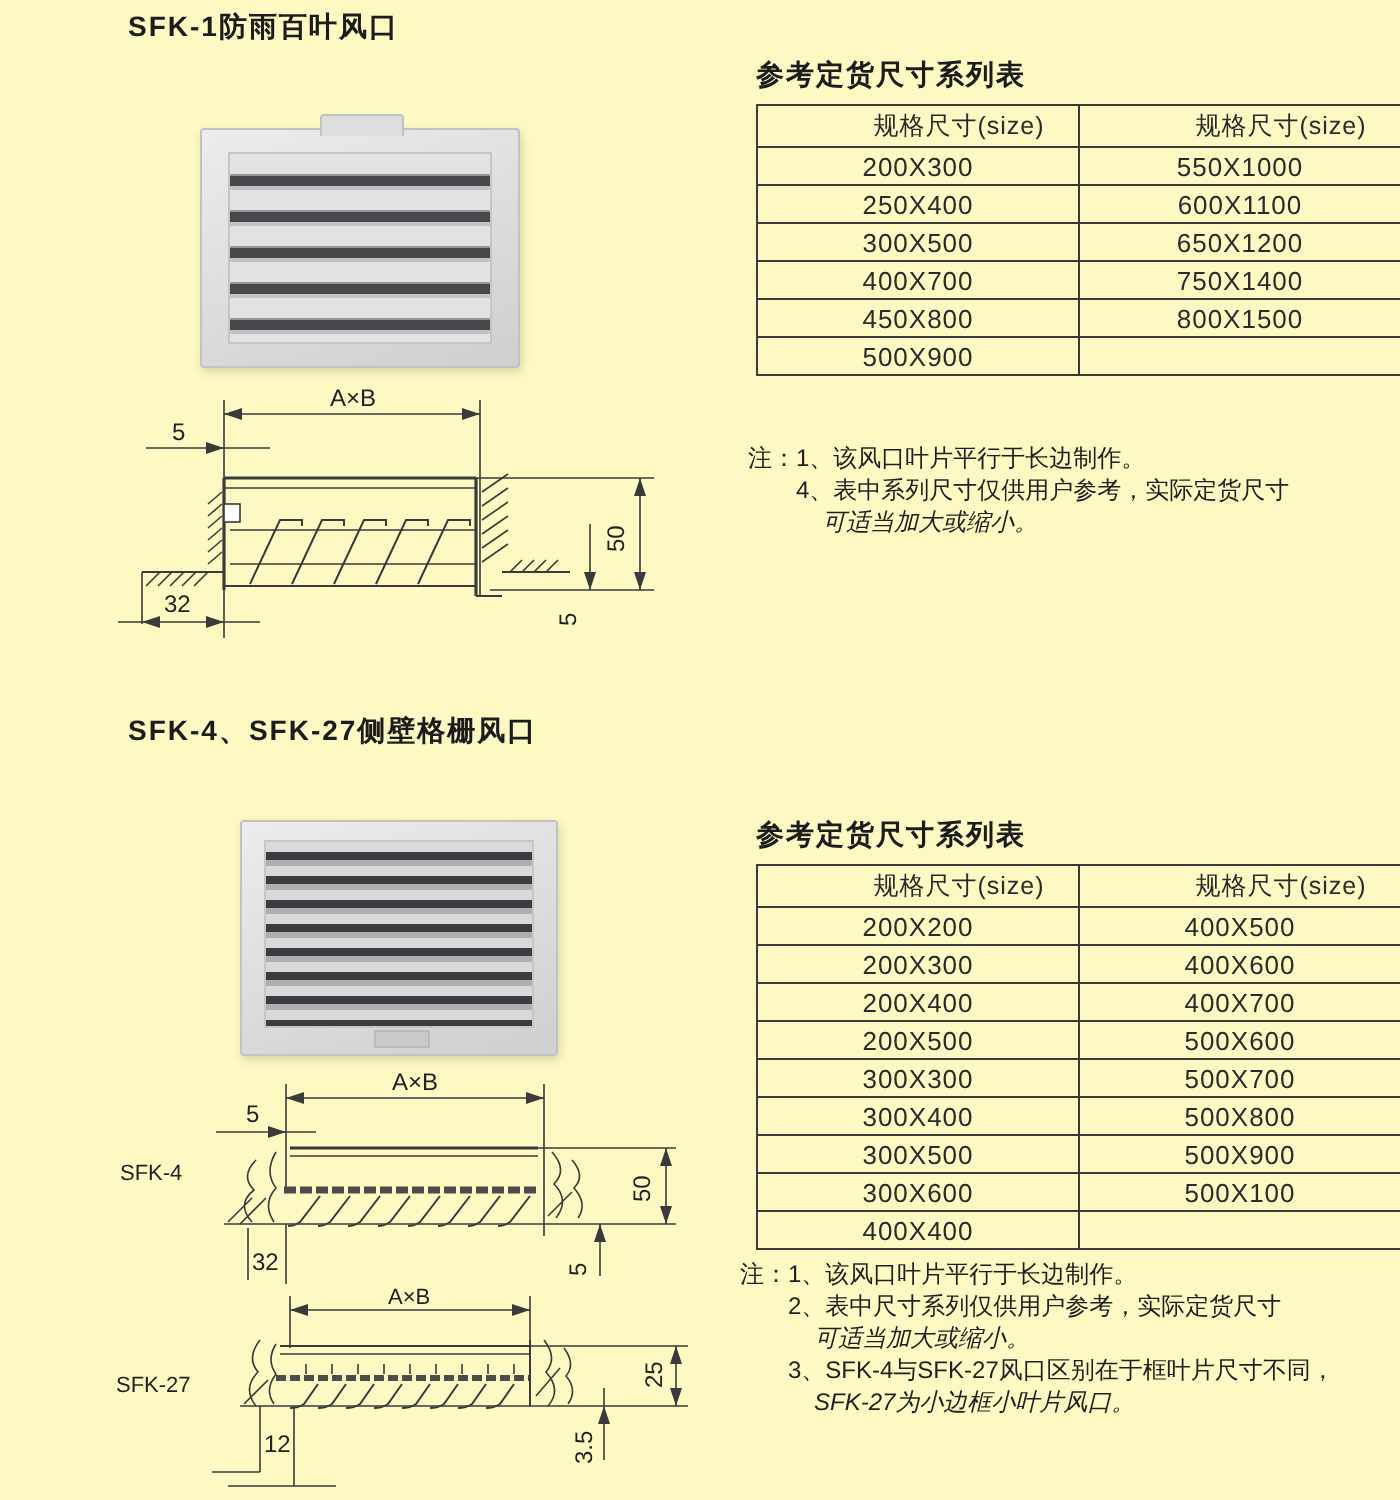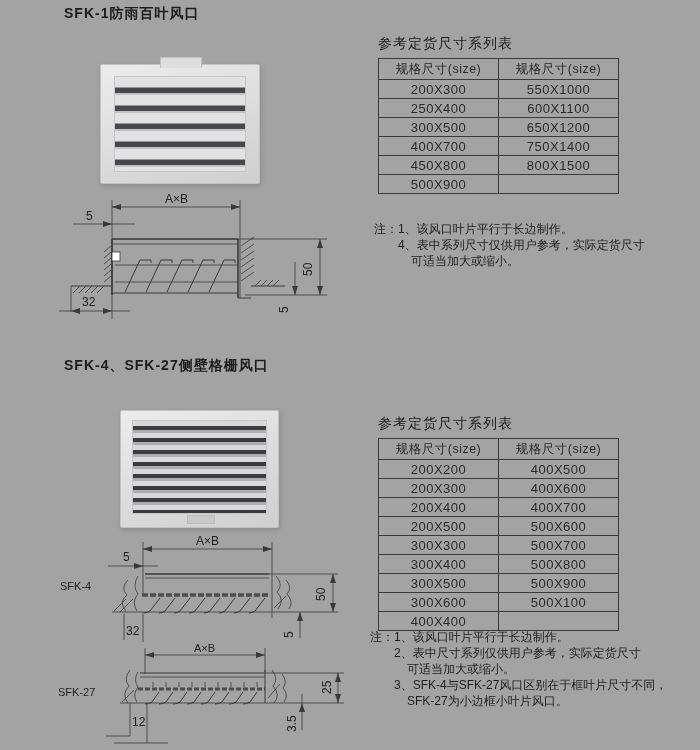--- a/index.html
+++ b/index.html
@@ -1,17 +1,17 @@
 <!DOCTYPE html>
 <html><head>
 <meta charset="utf-8">
 <style>
   html,body{margin:0;padding:0;background:#f2f2f2;}
   .page{
-    position:relative;width:700px;height:750px;background:#a3a3a3;
+    position:relative;width:700px;height:750px;background:#fef9c3;
     font-family:"Liberation Sans","DejaVu Sans",sans-serif;color:#222;
     overflow:hidden;margin:0 auto;
   }
   .sec-title{
     position:absolute;font-size:14px;font-weight:bold;letter-spacing:1px;color:#1c1c1c;
     white-space:nowrap;
   }
   
   .photo{
     position:absolute;background:linear-gradient(160deg,#ececec,#cfcfcf);
@@ -31,32 +31,32 @@
     left:13px;right:13px;top:11px;bottom:11px;
     background:repeating-linear-gradient(to bottom,#e2e2e2 0 10px,#97979a 10px 11px,#48484c 11px 16px,#c2c2c4 16px 18px);
   }
   .photo2{left:120px;top:410px;width:157px;height:116px;}
   .photo2 .slats{
     left:11px;right:11px;top:9px;bottom:13px;
     background:repeating-linear-gradient(to bottom,#d9d9d9 0 5px,#3c3c40 5px 9px,#aeaeb0 9px 12px);
   }
   
   .tbl-wrap{position:absolute;width:240px;}
-  .tbl-title{font-size:14px;font-weight:normal;letter-spacing:1px;color:#1c1c1c;margin:8px 0 5px 0;}
+  .tbl-title{font-size:14px;font-weight:bold;letter-spacing:1px;color:#1c1c1c;margin:2px 0 5px 0;}
   table.size-table{border-collapse:collapse;table-layout:fixed;width:238px;}
   table.size-table td,table.size-table th{
     border:1px solid #3a3a3a;width:119px;height:18px;padding:0;
     font-size:13px;font-weight:normal;text-align:center;color:#2a2a2a;letter-spacing:0.5px;
   }
-  table.size-table th{height:20px;font-size:12.5px;}
+  table.size-table th{height:20px;font-size:12.5px;padding-left:41px;}
   
   .notes{position:absolute;font-size:12px;line-height:16px;color:#1e1e1e;display:flex;}
   .notes .notes-label{flex:0 0 auto;white-space:nowrap;}
   .notes .note-line{white-space:nowrap;}
-  .notes .note-line.indent{padding-left:13px;}
+  .notes .note-line.indent{padding-left:13px;font-style:italic;}
   
   svg.dwg{position:absolute;overflow:visible;}
   svg.dwg text{font-family:"Liberation Sans","DejaVu Sans",sans-serif;fill:#222;}
   svg.dwg .t12{font-size:12px;}
   svg.dwg .t11{font-size:11px;}
   svg.dwg line,svg.dwg path{stroke:#3a3a3a;fill:none;}
   svg.dwg .arr{fill:#3a3a3a;stroke:none;}
   svg.dwg .w08{stroke-width:0.8;}
   svg.dwg .w1{stroke-width:1;}
   svg.dwg .w15{stroke-width:1.6;}

